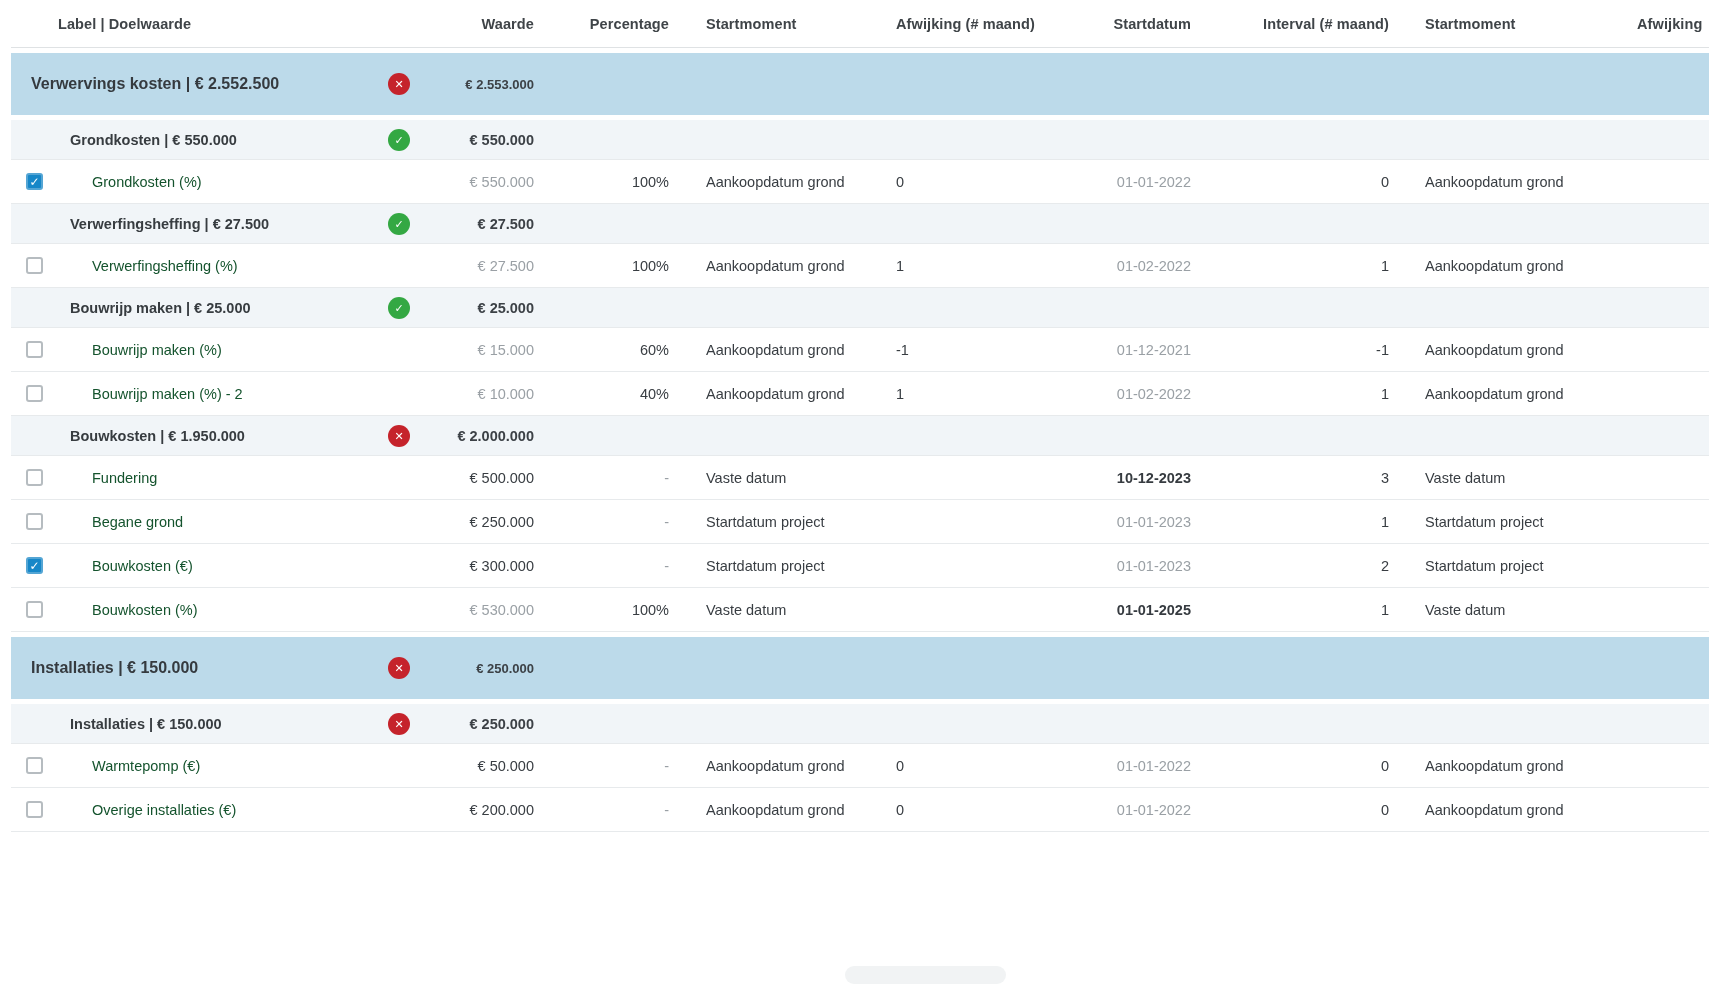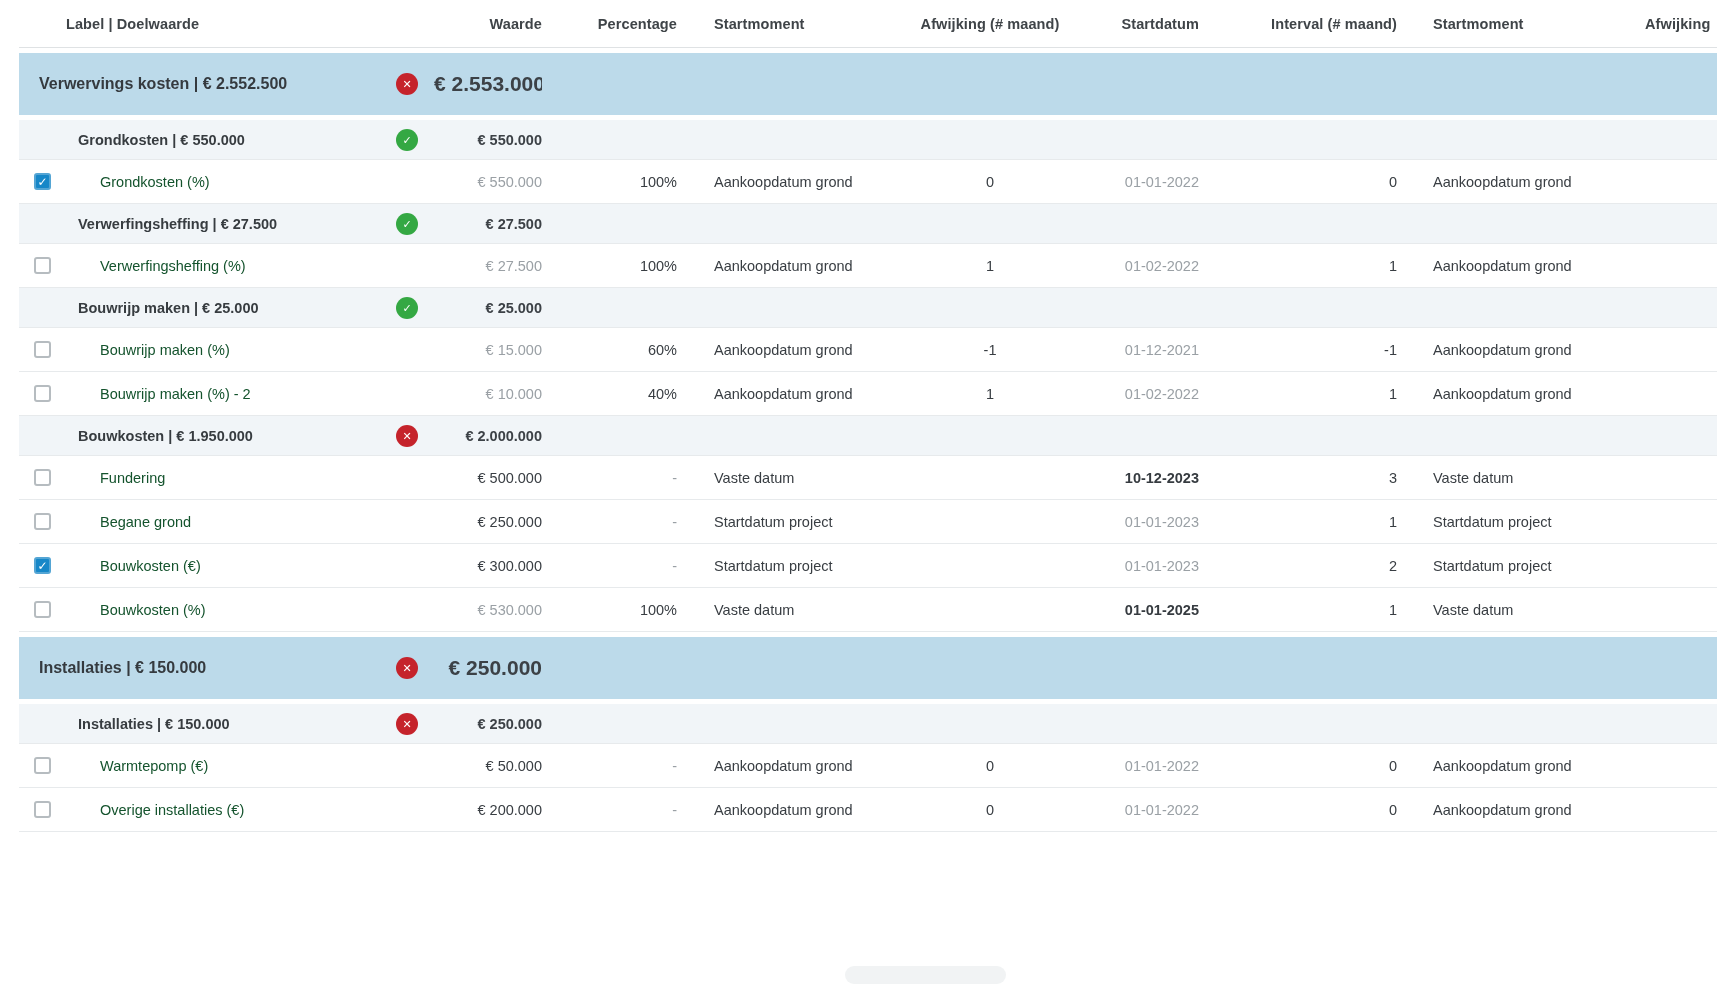--- a/index.html
+++ b/index.html
@@ -16,21 +16,21 @@
     --section-sub-bg: #f1f5f8;
     --status-ok: #34a843;
     --status-error: #c5232b;
     --checkbox-bg: #1787c8;
     --text-dark: #383d42;
     --text-muted: #9aa0a5;
     --border: #e7eaec;
   }
   .table {
     position: absolute;
-    left: 19px; top: 0;
+    left: 11px; top: 0;
     width: 1698px;
   }
   .row {
     display: grid;
     grid-template-columns: var(--cols);
     align-items: center;
     font-size: 14.5px;
   }
   .row.header-row {
     height: 48px;
@@ -54,37 +54,37 @@
     background: #ffffff;
     border-bottom: 1px solid var(--border);
   }
   .cell { overflow: hidden; white-space: nowrap; }
   .c1 { grid-column: 1; }
   .c2 { grid-column: 2; }
   .c3 { grid-column: 3; }
   .c4 { grid-column: 4; text-align: right; }
   .c5 { grid-column: 5; text-align: right; }
   .c6 { grid-column: 6; padding-left: 37px; }
-  .c7 { grid-column: 7; text-align: center; }
+  .c7 { grid-column: 7; text-align: left; }
   .c8 { grid-column: 8; text-align: right; }
   .c9 { grid-column: 9; text-align: right; padding-left: 38px; }
   .c10 { grid-column: 10; padding-left: 36px; }
   .c11 { grid-column: 11; text-align: left; padding-right: 5px; }
   .span-label { grid-column: 1 / 3; }
   .row.header-row .c2 { font-weight: 600; }
   .detail .label-cell { padding-left: 34px; color: #14532d; }
   .section-top .span-label {
     padding-left: 20px;
     font-size: 16px; font-weight: 700; color: #353a3f;
   }
   .section-sub .span-label {
     padding-left: 59px;
     font-size: 14.5px; font-weight: 600; color: #373c40;
   }
-  .section-top .c4 { font-size: 21px; font-weight: 700; color: #3c4146; }
+  .section-top .c4 { font-size: 13px; font-weight: 700; color: #3c4146; }
   .section-sub .c4 { font-weight: 600; color: #3c4146; }
   .muted { color: var(--text-muted); }
   .strong-date { color: #363b40; font-weight: 600; }
   .badge {
     width: 22px; height: 22px;
     border-radius: 50%;
     color: #ffffff;
     font-size: 11px; font-weight: 700;
     line-height: 22px; text-align: center;
     display: inline-block;

